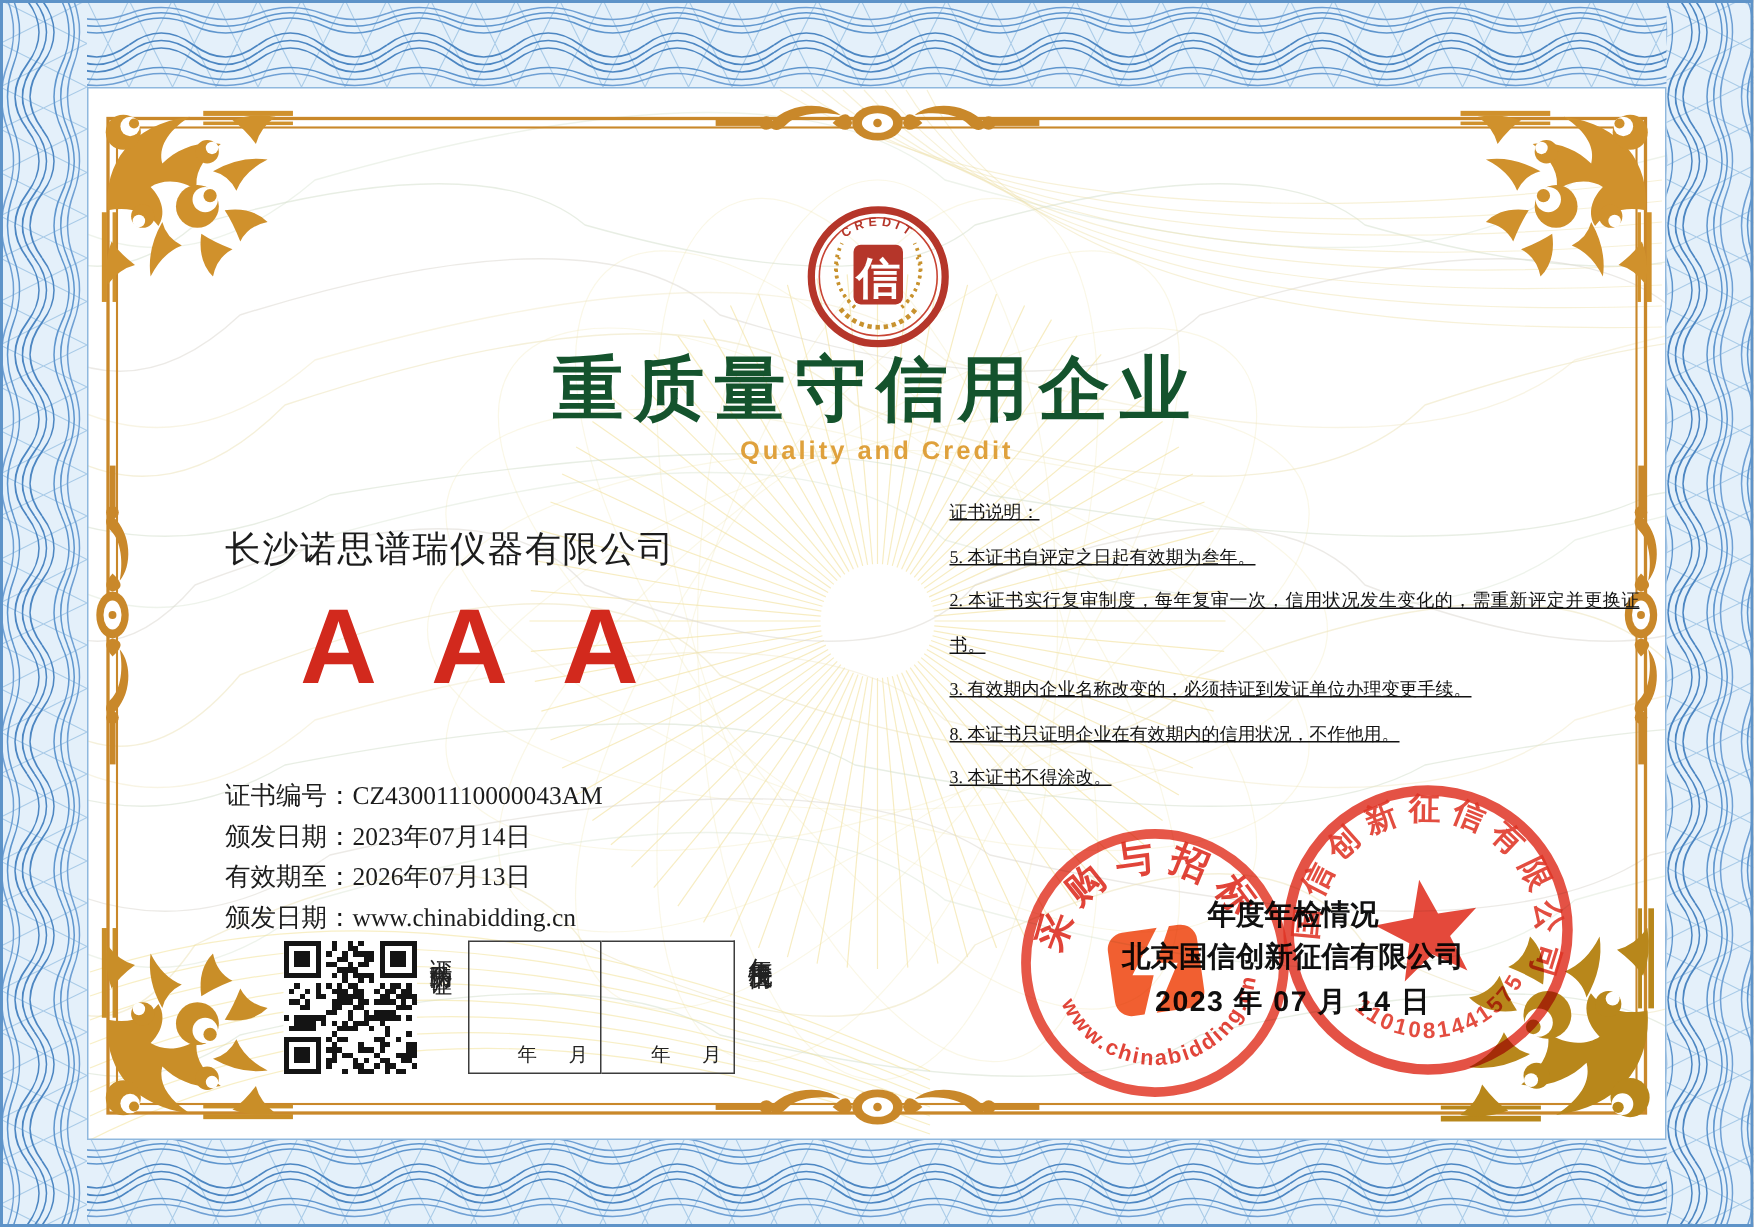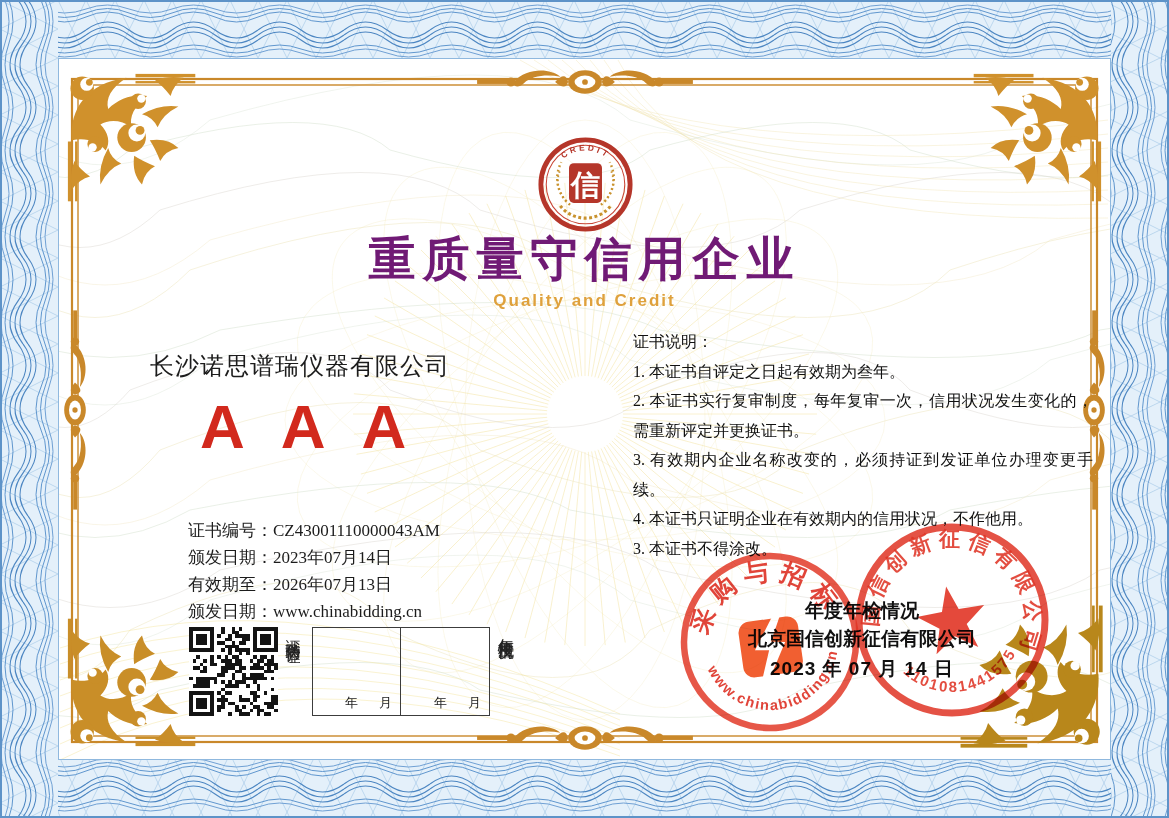--- a/index.html
+++ b/index.html
@@ -4,32 +4,32 @@
 <style>
   html,body{margin:0;padding:0;background:#9aa0a6;}
   .page{position:relative;width:1169px;height:818px;background:#ffffff;overflow:hidden;
         font-family:"Liberation Serif", serif;}
   .page *{box-sizing:border-box;}
   svg.layer{position:absolute;left:0;top:0;width:1169px;height:818px;}
   #stamp-layer{mix-blend-mode:multiply;}
   
   .title{position:absolute;left:0;top:228px;width:1169px;text-align:center;
          font-family:"Liberation Sans",sans-serif;font-weight:bold;
-         font-size:47px;letter-spacing:7px;color:#701a75;}
+         font-size:47px;letter-spacing:7px;color:#14532d;}
   .subtitle{position:absolute;left:0;top:291px;width:1169px;text-align:center;
             font-family:"Liberation Sans",sans-serif;font-weight:bold;
             font-size:17px;letter-spacing:2px;color:#DFA13C;}
   .company{position:absolute;left:150px;top:330px;font-family:"Liberation Sans",sans-serif;
            font-size:24px;color:#1c1c1c;letter-spacing:1px;margin-top:20px;}
   .rating{position:absolute;left:200px;top:396px;font-family:"Liberation Sans",sans-serif;
-          font-weight:900;font-size:62px;color:#D2291D;letter-spacing:36px;line-height:1;}
+          font-weight:900;font-size:71px;color:#D2291D;letter-spacing:36px;line-height:1;}
   .fields{position:absolute;left:150px;top:517px;font-size:17px;color:#1c1c1c;line-height:27px;}
-  .fields .row{white-space:nowrap;margin-left:38px;}
-  .notes{position:absolute;left:633px;top:327px;width:460px;font-size:16px;color:#111;
-         line-height:29.5px;text-align:justify;}
+  .fields .row{white-space:nowrap;}
+  .notes{position:absolute;left:633px;top:327px;width:460px;font-size:12px;color:#111;
+         line-height:29.5px;text-align:justify;text-decoration:underline;}
   .notes p{margin:0;}
   .issuer{position:absolute;left:712px;top:597px;width:300px;text-align:center;
           font-family:"Liberation Sans",sans-serif;color:#101010;}
   .issuer .l1{font-size:19px;font-weight:bold;line-height:28px;}
   .issuer .l2{font-size:19px;font-weight:bold;line-height:28px;}
   .issuer .l3{font-size:19px;font-weight:600;line-height:32px;letter-spacing:1px;}
   
   .qr{position:absolute;left:189px;top:627px;width:89px;height:89px;background:#fff;}
   .qr-label{position:absolute;left:283px;top:627px;height:90px;writing-mode:vertical-rl;
             font-size:15px;letter-spacing:2px;color:#222;}
@@ -282,24 +282,24 @@
 
   <div class="fields">
     <div class="row"><span>证书编号：</span><span>CZ43001110000043AM</span></div>
     <div class="row"><span>颁发日期：</span><span>2023年07月14日</span></div>
     <div class="row"><span>有效期至：</span><span>2026年07月13日</span></div>
     <div class="row"><span>颁发日期：</span><span>www.chinabidding.cn</span></div>
   </div>
 
   <div class="notes">
     <p>证书说明：</p>
-    <p>1. 本证书自评定之日起有效期为叁年。</p>
+    <p>5. 本证书自评定之日起有效期为叁年。</p>
     <p>2. 本证书实行复审制度，每年复审一次，信用状况发生变化的，需重新评定并更换证书。</p>
     <p>3. 有效期内企业名称改变的，必须持证到发证单位办理变更手续。</p>
-    <p>4. 本证书只证明企业在有效期内的信用状况，不作他用。</p>
+    <p>8. 本证书只证明企业在有效期内的信用状况，不作他用。</p>
     <p>3. 本证书不得涂改。</p>
   </div>
 
   <svg class="qr" id="qr-svg" viewBox="0 0 25 25" shape-rendering="crispEdges">
       <rect x="9" y="0" width="1" height="1" fill="#141414"></rect>
       <rect x="12" y="0" width="1" height="1" fill="#141414"></rect>
       <rect x="14" y="0" width="1" height="1" fill="#141414"></rect>
       <rect x="9" y="1" width="1" height="1" fill="#141414"></rect>
       <rect x="12" y="1" width="1" height="1" fill="#141414"></rect>
       <rect x="13" y="1" width="1" height="1" fill="#141414"></rect>

